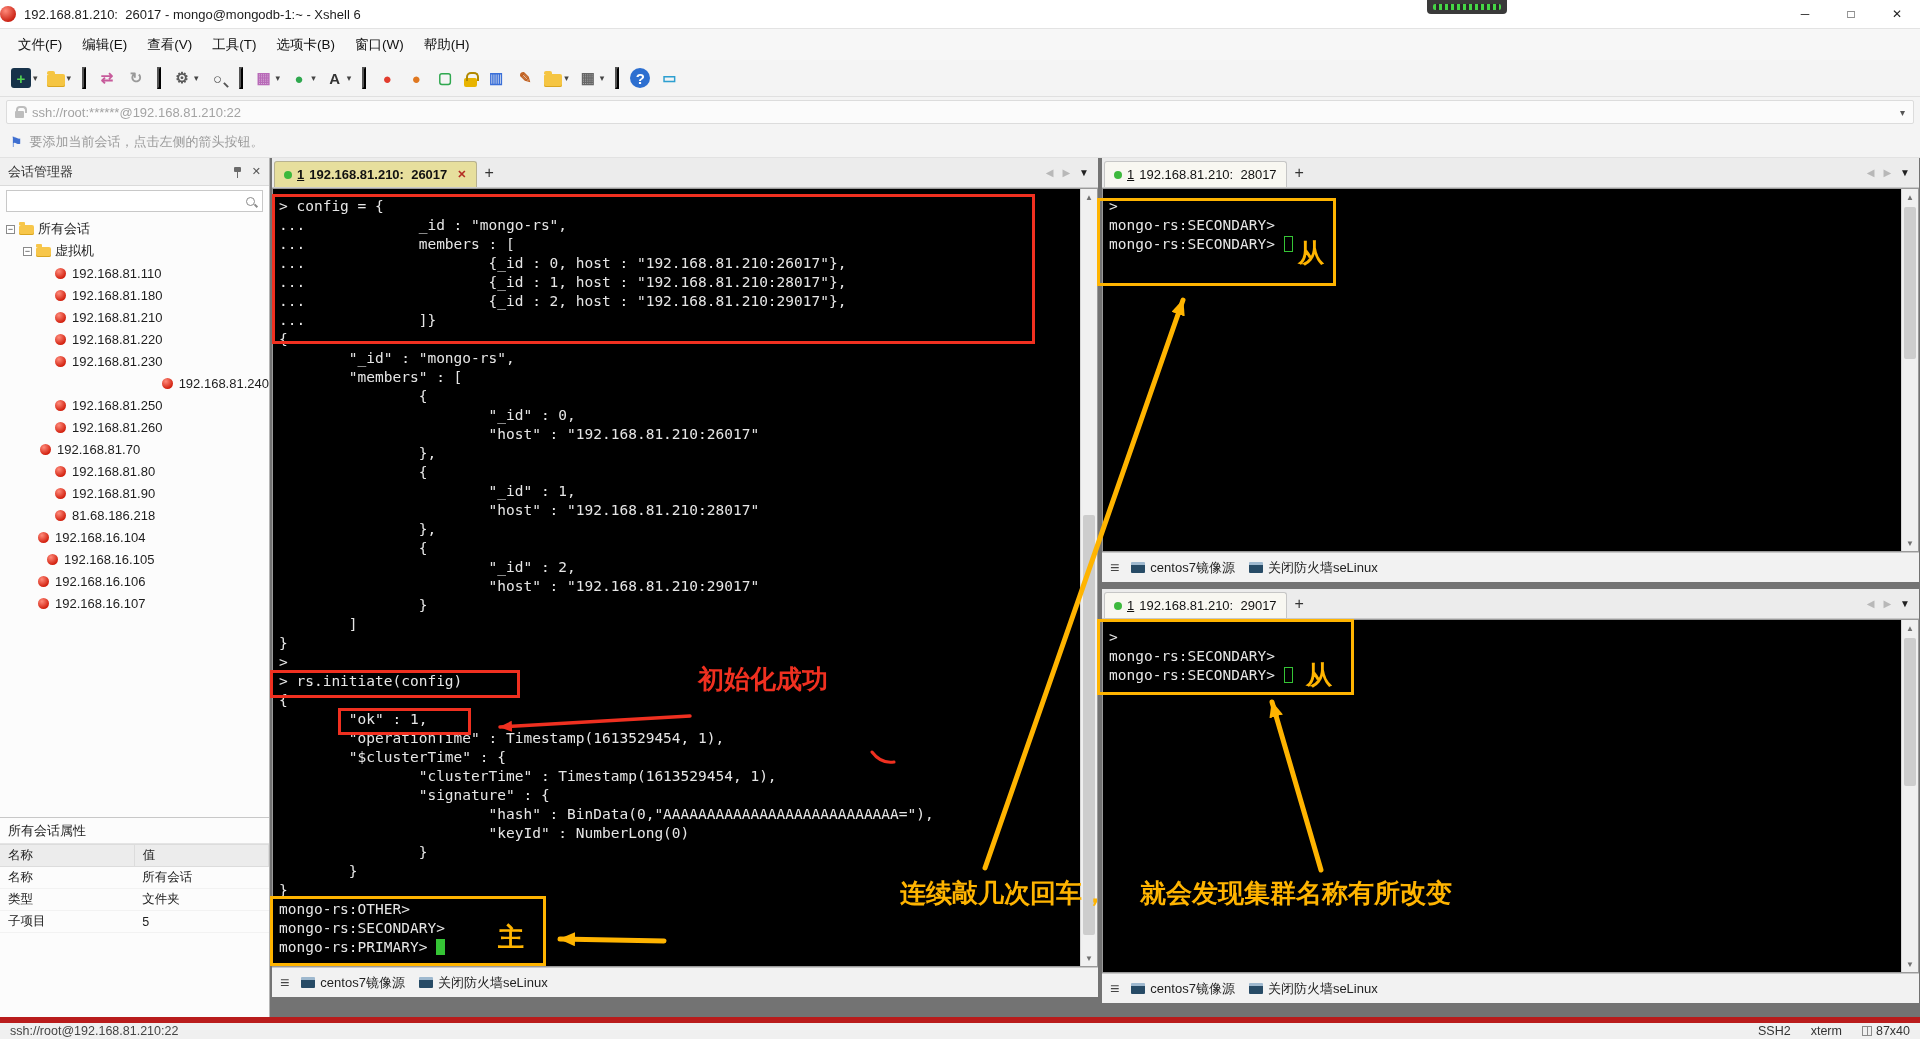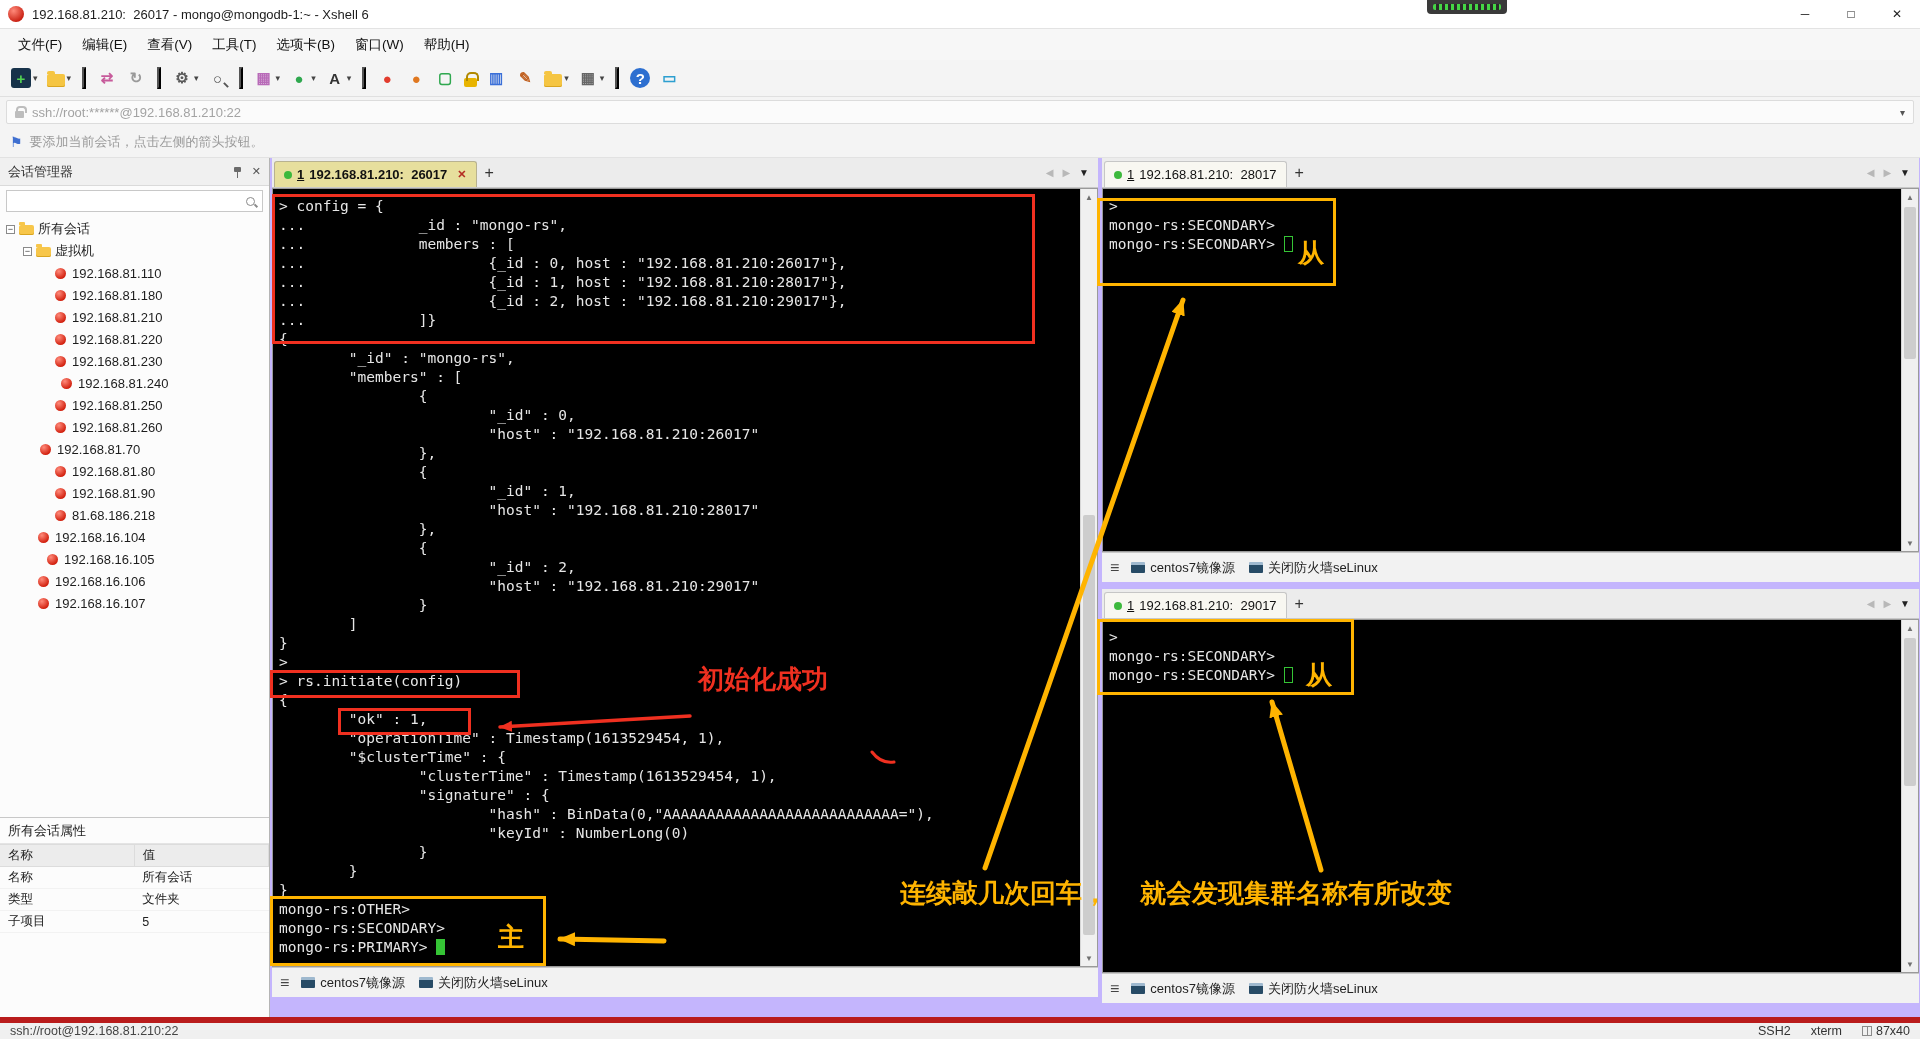--- a/index.html
+++ b/index.html
@@ -1,21 +1,21 @@
 <!DOCTYPE html>
 <html><head>
 <meta charset="utf-8">
 <style>
   * { box-sizing: border-box; margin: 0; padding: 0; }
   html,body { width:1920px; height:1039px; overflow:hidden; }
   body { font-family:"Liberation Sans",sans-serif; background:#f0f0f0; position:relative; }
   #app { position:absolute; inset:0; }
 
   
-  #titlebar { position:absolute; left:0; top:0; width:1920px; height:29px; background:#ffffff; display:flex; align-items:center; gap:8px; padding-left:8px; border-bottom:1px solid #e3e3e3;}
+  #titlebar { position:absolute; left:0; top:0; width:1920px; height:29px; background:#ffffff; display:flex; align-items:center; gap:8px; border-bottom:1px solid #e3e3e3;}
   .app-icon { width:16px; height:16px; border-radius:50%; background:radial-gradient(circle at 35% 30%, #ff8a7a, #c81e10 75%); flex:none;}
   .title-text { font-size:13px; color:#1c1c1c; white-space:pre; }
   .recorder-badge { position:absolute; left:1427px; top:0; width:80px; height:14px; background:#3a3a3a; border-radius:0 0 4px 4px; display:flex; align-items:center; padding:0 6px;}
   .recorder-badge .leds { width:100%; height:6px; background:repeating-linear-gradient(90deg,#45d645 0 3px, #2a2a2a 3px 6px); border-radius:2px;}
   .win-controls { margin-left:auto; display:flex; height:100%; }
   .win-btn { width:46px; height:100%; display:flex; align-items:center; justify-content:center; font-size:12px; color:#222; }
 
   
   #menubar { position:absolute; left:0; top:29px; width:1920px; height:31px; background:#f7f7f7; display:flex; align-items:center; padding-left:8px; }
   .menu-item { padding:6px 10px; font-size:13.5px; color:#111; }
@@ -39,21 +39,21 @@
   .lock-icon::before { content:""; position:absolute; top:-5px; left:1px; width:7px; height:5px; border:2px solid #bdbdbd; border-bottom:none; border-radius:4px 4px 0 0; }
   .addr-text { flex:1; font-size:13px; color:#a3a3a3; }
   .addr-caret { font-size:10px; color:#555; }
 
   
   #infobar { position:absolute; left:0; top:127px; width:1920px; height:31px; background:#f4f4f4; border-bottom:1px solid #e2e2e2; display:flex; align-items:center; gap:7px; padding-left:10px; }
   .flag-icon { color:#3f6fd0; font-size:14px; }
   .info-text { font-size:13px; color:#9b9b9b; }
 
   
-  #bodyarea { position:absolute; left:0; top:158px; right:0; bottom:22px; background:#c4b5fd;text-decoration:underline; }
+  #bodyarea { position:absolute; left:0; top:158px; right:0; bottom:22px; background:#737373;text-decoration:underline; }
 
   
   #sidebar { position:absolute; left:0; top:0; bottom:0; width:270px; background:#fcfcfc; border-right:1px solid #b5b5b5; }
   .sm-header { height:28px; background:#f0f0f0; border-bottom:1px solid #dadada; display:flex; align-items:center; padding:0 8px; gap:10px; }
   .sm-title { flex:1; font-size:13px; color:#333; }
   .pin-icon { width:9px; height:12px; position:relative; }
   .pin-icon::before { content:""; position:absolute; top:1px; left:1px; width:7px; height:5px; background:#6b6b6b; border-radius:1px;}
   .pin-icon::after { content:""; position:absolute; top:6px; left:4px; width:1.5px; height:6px; background:#6b6b6b; }
   .sm-close { font-size:11px; color:#555; }
   .sm-search { margin:4px 6px; height:22px; border:1px solid #c8c8c8; background:#fff; display:flex; align-items:center; }
@@ -296,21 +296,21 @@
           <div class="tree-row t-session" style="padding-left: 40px;">
             <span class="expander" style="visibility: hidden;"></span>
             <span class="node-icon"></span>
             <span class="tree-label">192.168.81.220</span>
           </div>
           <div class="tree-row t-session" style="padding-left: 40px;">
             <span class="expander" style="visibility: hidden;"></span>
             <span class="node-icon"></span>
             <span class="tree-label">192.168.81.230</span>
           </div>
-          <div class="tree-row t-session" style="padding-left: 46px;">
+          <div class="tree-row t-session" style="padding-left: 46px; justify-content: flex-end;">
             <span class="expander" style="visibility: hidden;"></span>
             <span class="node-icon"></span>
             <span class="tree-label">192.168.81.240</span>
           </div>
           <div class="tree-row t-session" style="padding-left: 40px;">
             <span class="expander" style="visibility: hidden;"></span>
             <span class="node-icon"></span>
             <span class="tree-label">192.168.81.250</span>
           </div>
           <div class="tree-row t-session" style="padding-left: 40px;">

